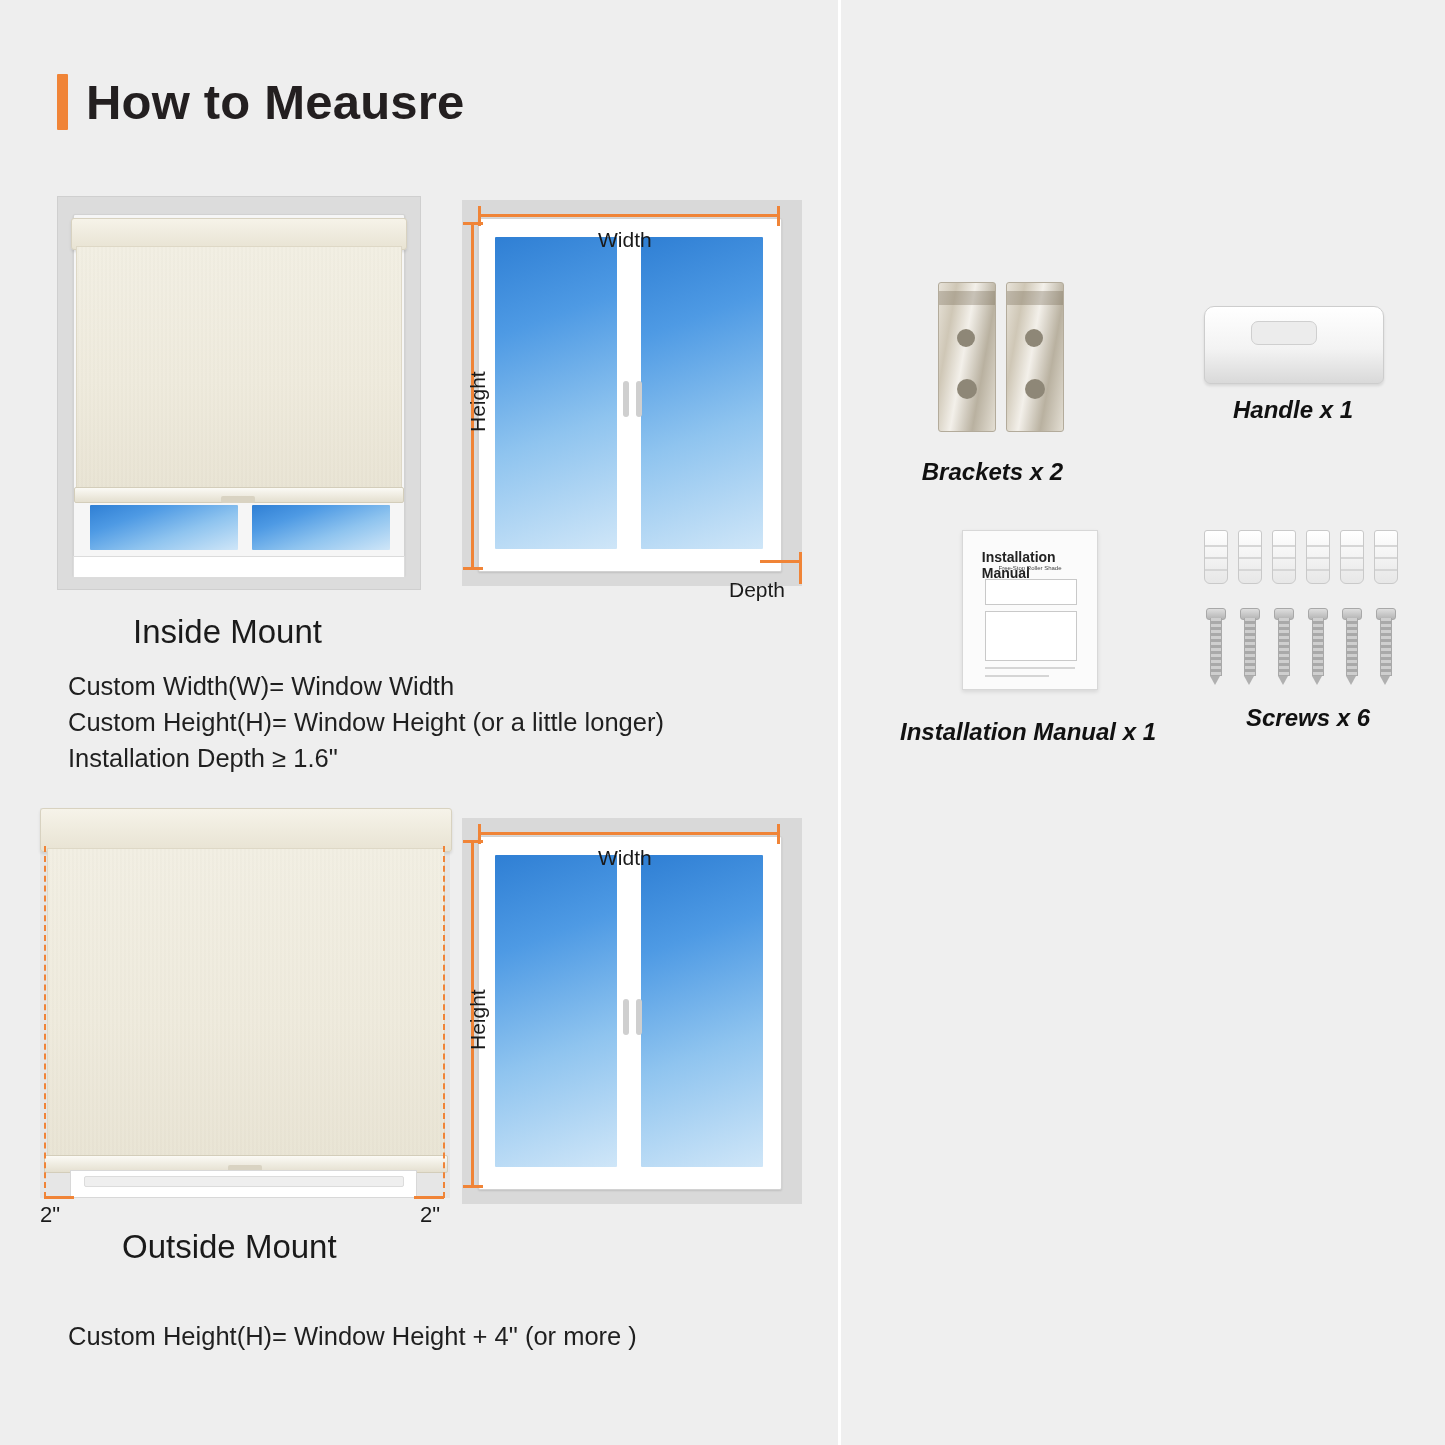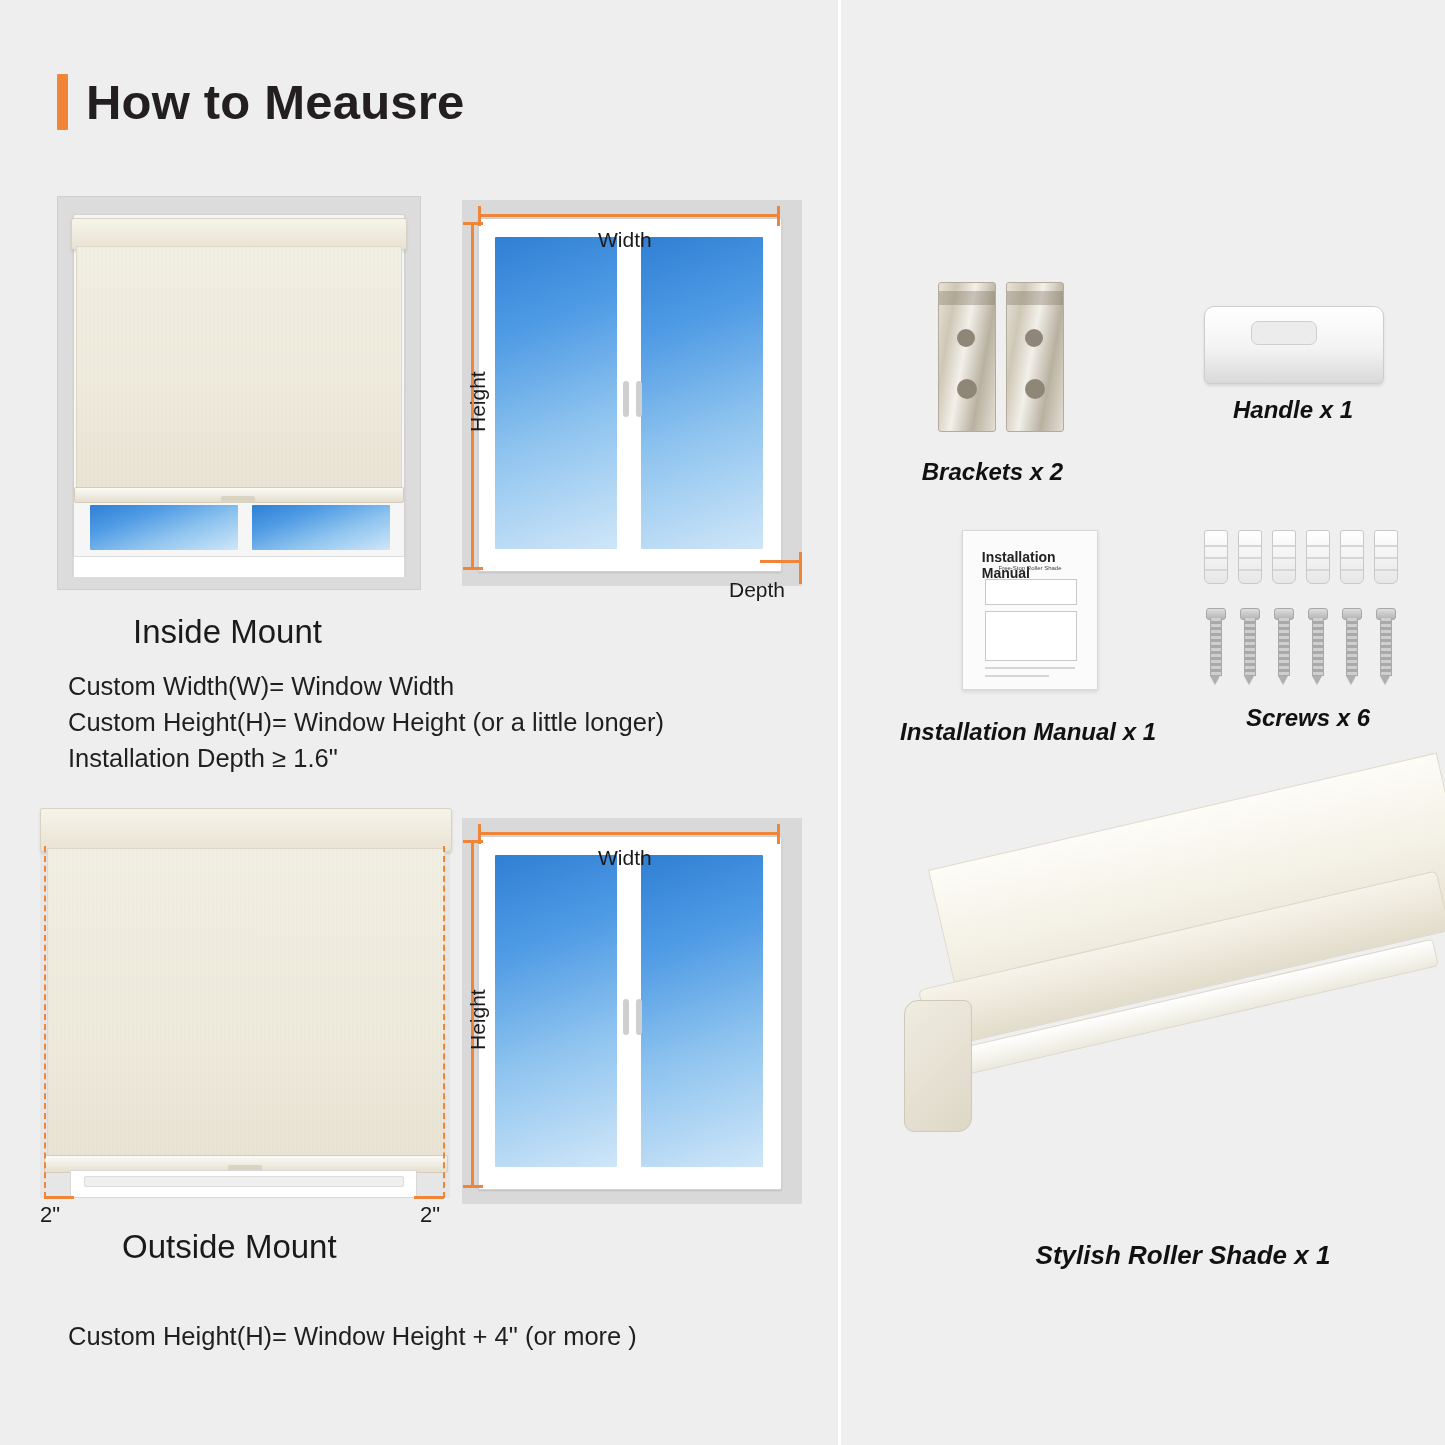--- a/index.html
+++ b/index.html
@@ -369,22 +369,15 @@
       </div>
       <div class="screw" style="left:538px;top:608px;width:18px;height:84px;">
         <div class="head" style="left:0;top:0;width:18px;height:10px;"></div>
         <div class="shaft" style="left:4px;top:10px;width:10px;height:58px;"></div>
         <div class="tip" style="left:4px;top:68px;"></div>
       </div>
 
       <div class="pkg-label" style="left:360px;top:704px;width:220px;">Screws  x 6</div>
     </div>
 
-    <div class="roller-wrap" style="left:60px;top:860px;width:545px;height:390px;">
-      <div class="roller-fabric" style="left:30px;top:10px;width:520px;height:160px;transform:rotate(-13deg);transform-origin:left top;"></div>
-      <div class="roller-tube" style="left:20px;top:130px;width:530px;height:60px;transform:rotate(-13deg);transform-origin:left top;"></div>
-      <div class="roller-bar" style="left:26px;top:196px;width:520px;height:26px;transform:rotate(-13deg);transform-origin:left top;"></div>
-      <div class="roller-end" style="left:6px;top:140px;width:66px;height:130px;"></div>
-      <div class="pkg-label" style="left:125px;top:380px;width:320px;font-size:26px;">Stylish Roller Shade x 1</div>
-    </div>
 
   </div>
 </div>
 
 </body></html>

